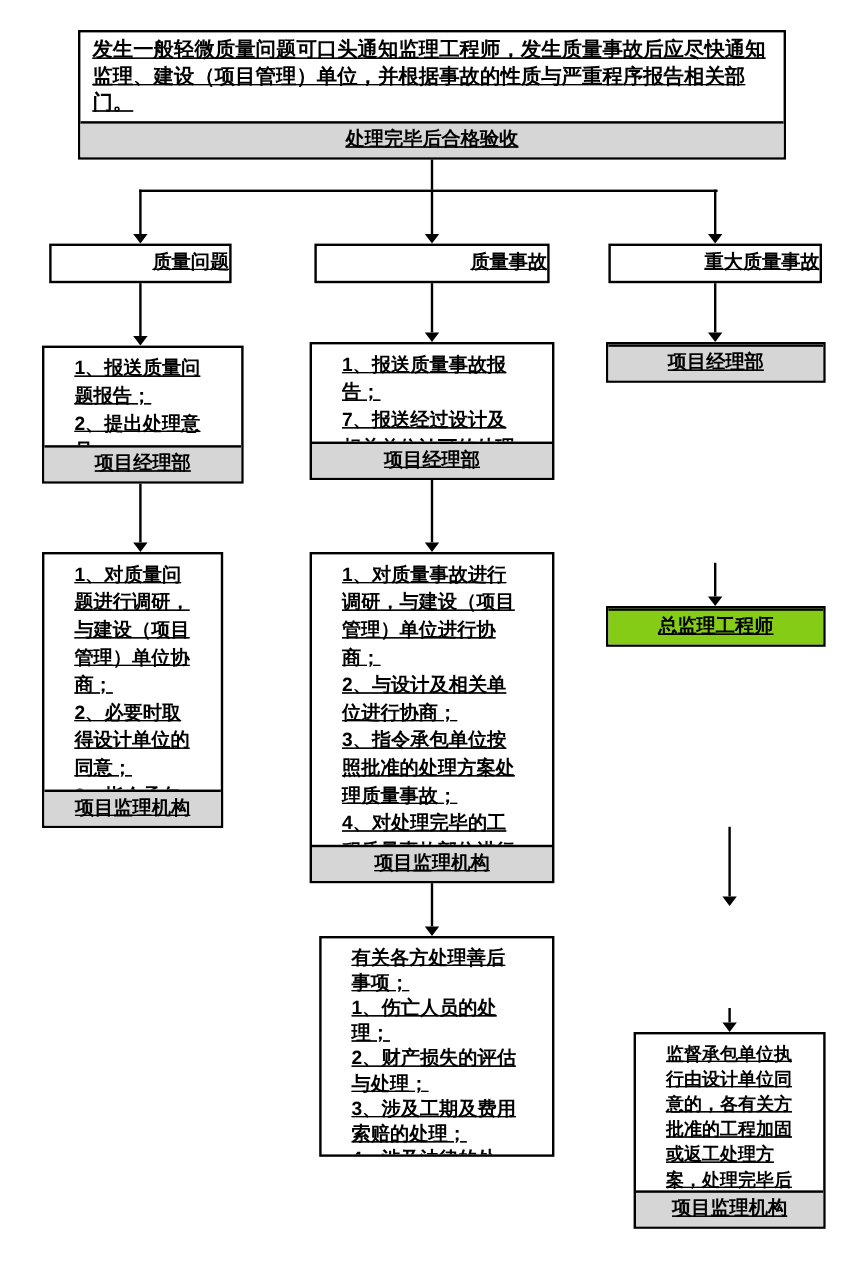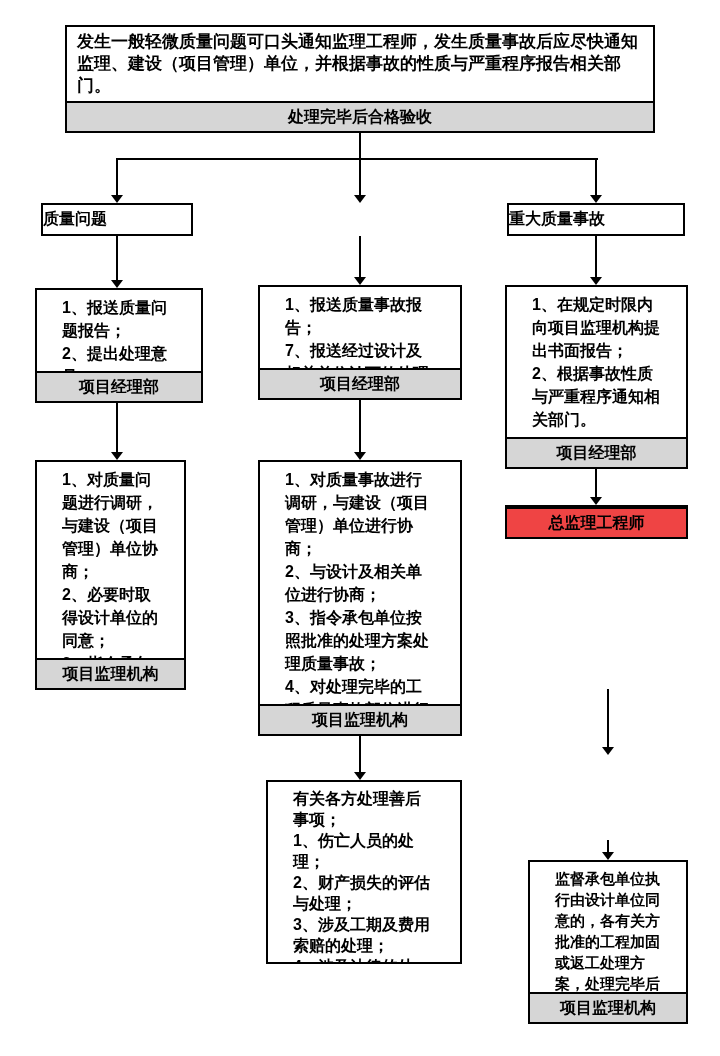--- a/index.html
+++ b/index.html
@@ -1,15 +1,15 @@
 <!DOCTYPE html>
 <html><head>
 <meta charset="utf-8">
 <style>
-  * { margin:0; padding:0; box-sizing:border-box; }
+  * { margin:0; padding:0; box-sizing:border-box;text-decoration:underline; }
   html,body { background:#f2f2f2; }
   body { font-family:"Liberation Sans","DejaVu Sans",sans-serif; }
   .canvas {
     position:relative; width:720px; height:1056px;
     background:#ffffff; margin:0 auto; overflow:hidden;
     color:#000;
   }
   .node { position:absolute; border:2px solid #000; background:#fff; }
   .node-text {
     font-size:16px; line-height:23px; font-weight:700; color:#000;
@@ -18,21 +18,21 @@
   .node-text.top { font-size:17px; line-height:22px; padding:4px 10px; }
   .node-text.lh21 { line-height:21px; }
   .node-text.small { font-size:15px; line-height:21px; }
   .node-label {
     border-top:2px solid #000; background:#d6d6d6;
     font-size:16px; font-weight:700; text-align:center;
     height:30px; line-height:27px; overflow:hidden;
   }
   .hdr {
     position:absolute; border:2px solid #000; background:#fff;
-    font-size:16px; font-weight:700; text-align:left;
+    font-size:16px; font-weight:700; text-align:right;
     height:33px; line-height:28px; overflow:hidden;
   }
   .vline { position:absolute; width:2px; background:#000; }
   .hline { position:absolute; height:2px; background:#000; }
   .arrowhead {
     position:absolute; width:0; height:0;
     border-left:6px solid transparent; border-right:6px solid transparent;
     border-top:8px solid #000;
   }
 </style>
@@ -50,20 +50,21 @@
   <div class="hline" style="left: 116px; top: 158px; width: 482px; background: rgb(0, 0, 0);"></div>
 
   <div class="vline" style="left: 116px; top: 158px; height: 37px; background: rgb(0, 0, 0);"></div>
   <div class="arrowhead" style="left:111px;top:195px;"></div>
   <div class="vline" style="left: 359px; top: 158px; height: 37px; background: rgb(0, 0, 0);"></div>
   <div class="arrowhead" style="left:354px;top:195px;"></div>
   <div class="vline" style="left: 595px; top: 158px; height: 37px; background: rgb(0, 0, 0);"></div>
   <div class="arrowhead" style="left:590px;top:195px;"></div>
 
   <div class="hdr" style="left:41px;top:203px;width:152px;">质量问题</div>
+  <div class="hdr" style="left:262px;top:203px;width:196px;">质量事故</div>
   <div class="hdr" style="left:507px;top:203px;width:178px;">重大质量事故</div>
 
   <div class="vline" style="left: 116px; top: 236px; height: 44px; background: rgb(0, 0, 0);"></div>
   <div class="arrowhead" style="left:111px;top:280px;"></div>
 
   <div class="node" style="left:35px;top:288px;width:168px;">
     <div class="node-text" style="height:81px">1、报送质量问题报告；
 2、提出处理意见。</div>
     <div class="node-label" style="background: rgb(214, 214, 214);">项目经理部</div>
   </div>
@@ -107,30 +108,28 @@
 2、财产损失的评估与处理；
 3、涉及工期及费用索赔的处理；
 4、涉及法律的处理；
 5、其它。</div>
   </div>
 
   <div class="vline" style="left: 595px; top: 236px; height: 41px; background: rgb(0, 0, 0);"></div>
   <div class="arrowhead" style="left:590px;top:277px;"></div>
 
   <div class="node" style="left:505px;top:285px;width:183px;">
-    <div class="node-text" style="height:150px">1、在规定时限内向项目监理机构提出书面报告；
-2、根据事故性质与严重程序通知相关部门。</div>
     <div class="node-label" style="background: rgb(214, 214, 214);">项目经理部</div>
   </div>
 
   <div class="vline" style="left: 595px; top: 469px; height: 28px; background: rgb(0, 0, 0);"></div>
   <div class="arrowhead" style="left:590px;top:497px;"></div>
 
   <div class="node" style="left:505px;top:505px;width:183px;">
-    <div class="node-label" style="background: #ef4444;">总监理工程师</div>
+    <div class="node-label" style="background: #84cc16;">总监理工程师</div>
   </div>
 
   <div class="vline" style="left: 607px; top: 689px; height: 58px; background: rgb(0, 0, 0);"></div>
   <div class="arrowhead" style="left:602px;top:747px;"></div>
 
 
   <div class="vline" style="left: 607px; top: 840px; height: 12px; background: rgb(0, 0, 0);"></div>
   <div class="arrowhead" style="left:602px;top:852px;"></div>
 
   <div class="node" style="left:528px;top:860px;width:160px;">

